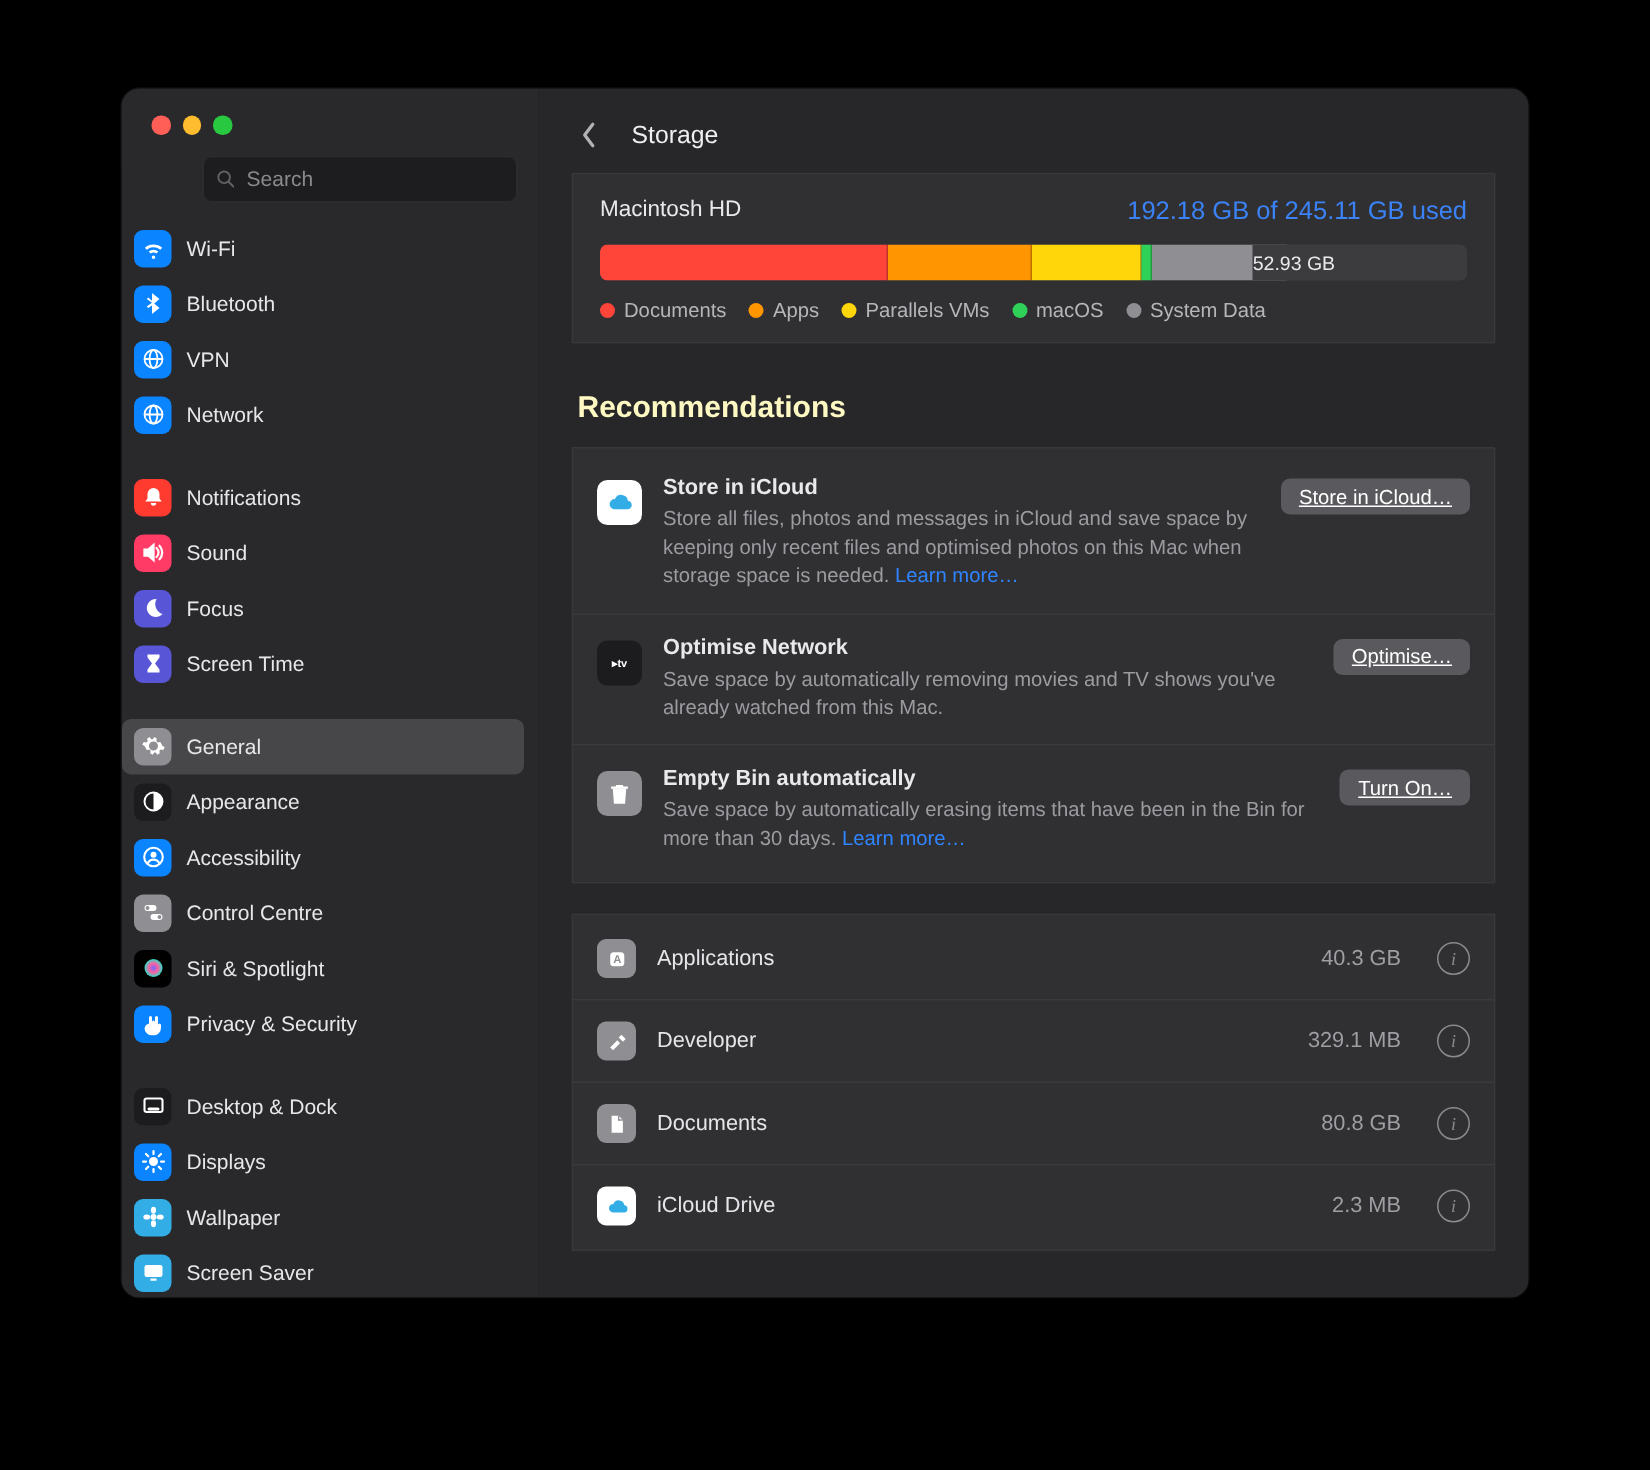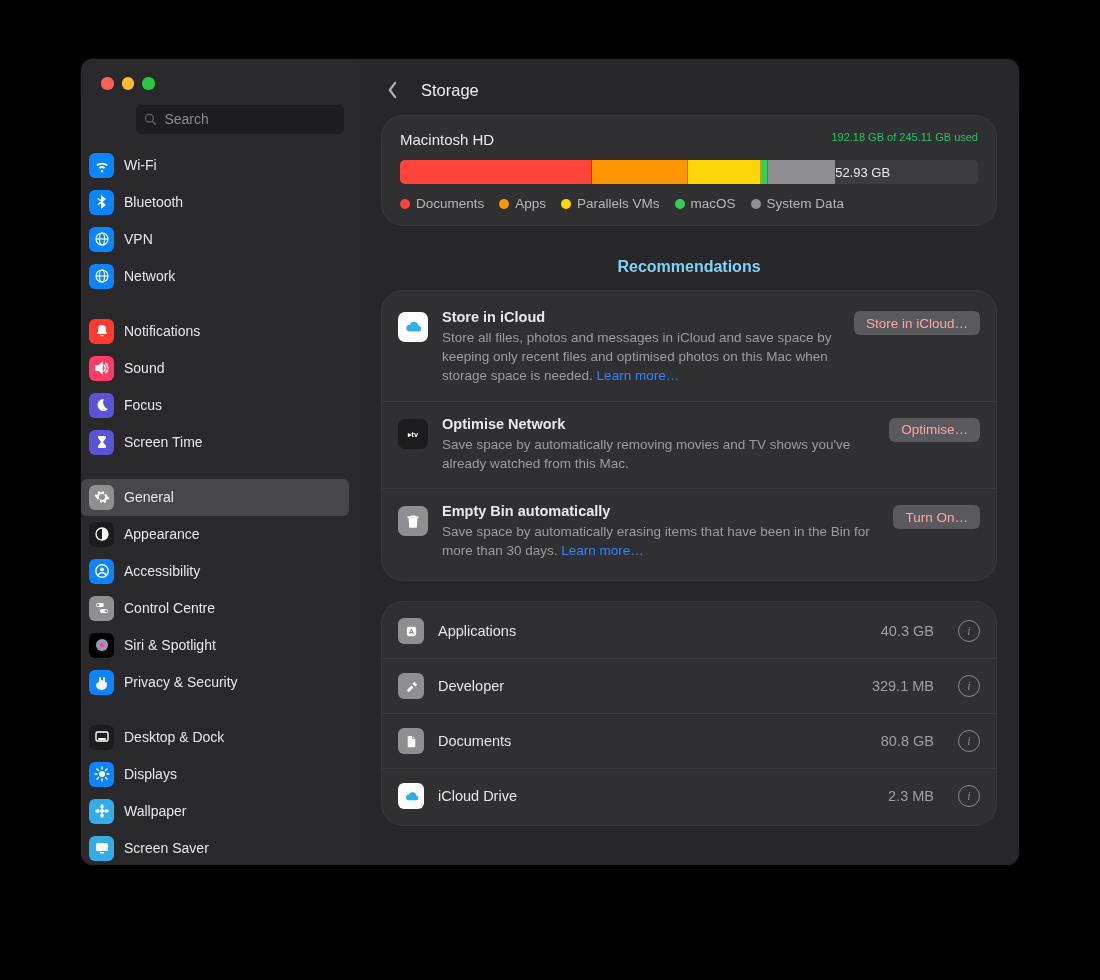--- a/index.html
+++ b/index.html
@@ -97,29 +97,29 @@
   .main-title {
     font-size: 16.5px; font-weight: 400; color: #efeff1;
   }
   .main-scroll {
     flex:1; overflow-y:auto;
     padding: 0 22px 22px 22px;
   }
   .card {
     background: #303033;
     border: 1px solid rgba(255,255,255,0.04);
-    border-radius: 22px;
+    border-radius: 1px;
   }
   .storage-card { padding: 15px 18px 14px 18px; }
   .st-top {
     display: flex; justify-content: space-between;
     color: #e9e9ec; font-size: 15px;
     margin-bottom: 12px;
   }
-  .st-top .right { color: #22c55e; font-size: 11px; }
+  .st-top .right { color: #3b82f6; font-size: 17px; }
   .bar {
     height: 24px;
     background: #3c3c3f;
     border-radius: 5px;
     display: flex;
     overflow: hidden;
     position: relative;
   }
   .seg {
     height: 100%;
@@ -134,49 +134,49 @@
   }
   .legend {
     display: flex; gap: 15px; flex-wrap: wrap;
     margin-top: 12px;
     font-size: 13.5px; color: #b6b6ba;
   }
   .legend .lg { display:flex; align-items:center; gap:6px; }
   .dot { width: 10px; height: 10px; border-radius: 50%; }
 
   .sect-title {
-    font-size: 16px; font-weight: 700; color: #7dd3fc;
+    font-size: 20px; font-weight: 700; color: #fef9c3;
     margin: 32px 4px 14px 4px;
-    text-align: center;
   }
 
   .rec-card { padding: 4px 0; }
   .rec {
     display: flex; align-items:flex-start;
     padding: 14px 16px 15px 16px;
     gap: 14px;
   }
   .rec + .rec { border-top: 1px solid rgba(255,255,255,0.05); }
   .rec-icon {
     width: 30px; height: 30px; border-radius: 7px;
     display:flex; align-items:center; justify-content:center;
     flex-shrink:0; margin-top:3px;
   }
   .rec-icon svg { width:18px; height:18px; }
   .rec-body { flex:1; min-width:0; }
   .rec-title { font-size:14.5px; font-weight:600; color:#e9e9ec; margin-bottom:4px; }
   .rec-desc  { font-size:13.5px; color:#9b9ba0; line-height:1.4; }
   .rec-desc a { color:#2f84ff; text-decoration:none; cursor:pointer; }
   .rec-btn {
-    background:#5a5a5e; color:#fca5a5;
+    background:#5a5a5e; color:#ffffff;
     border:none; border-radius:6px;
     padding: 4px 12px; font-size:13.5px;
     height: 24px;
     flex-shrink:0; margin-top:2px;
     cursor:default;
+    text-decoration:underline;
   }
 
   .cat-card { margin-top: 20px; padding: 2px 0; }
   .cat {
     display:flex; align-items:center;
     padding: 14px 16px;
     gap: 14px;
   }
   .cat + .cat { border-top: 1px solid rgba(255,255,255,0.05); }
   .cat-icon {

